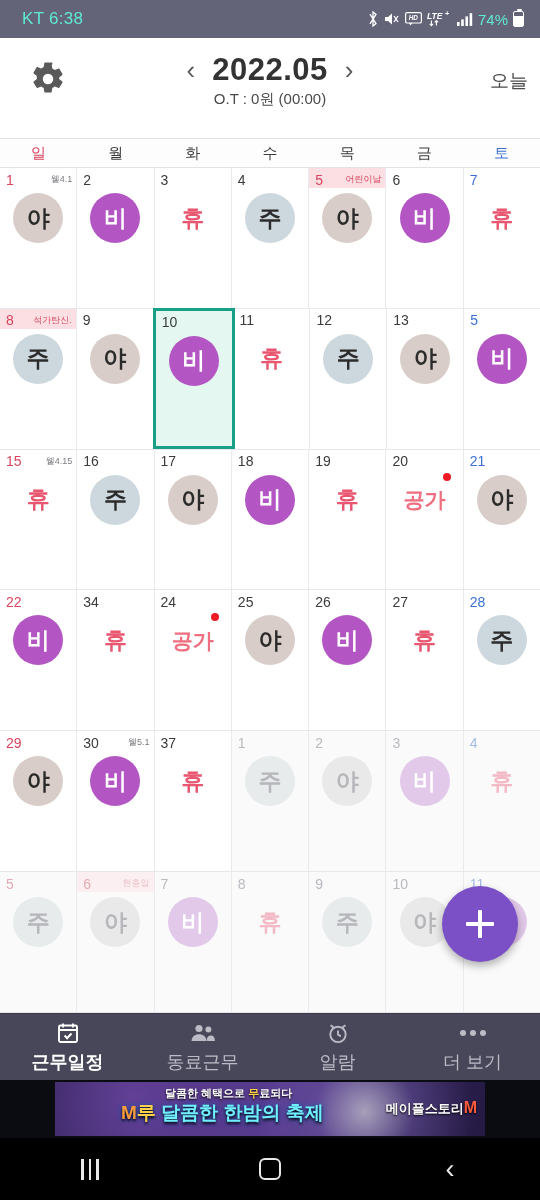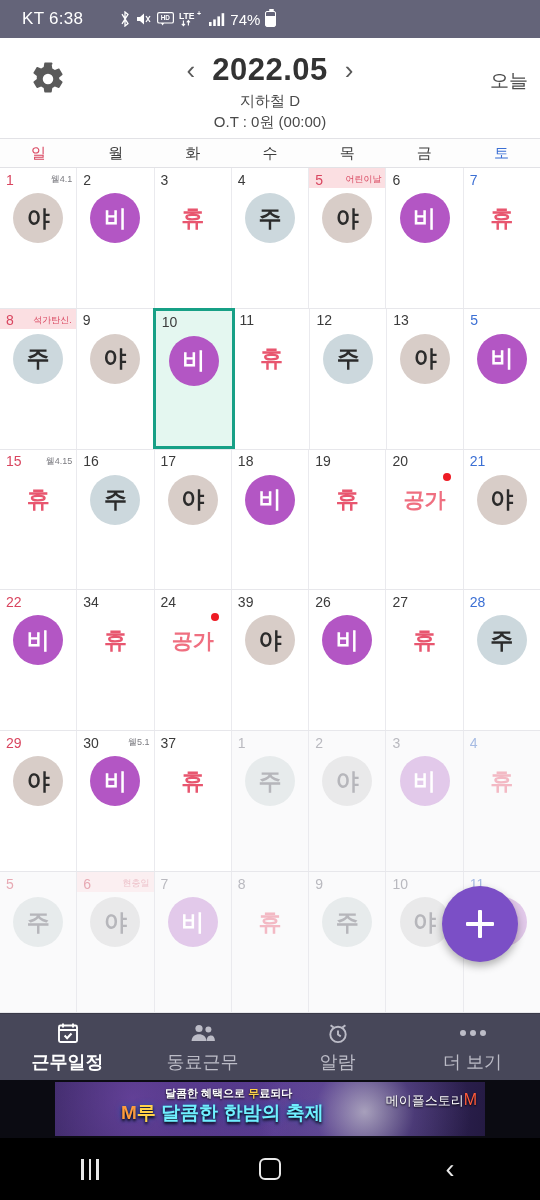--- a/index.html
+++ b/index.html
@@ -5,27 +5,27 @@
   * { margin:0; padding:0; box-sizing:border-box; }
   html, body {
     width:540px; height:1200px;
     font-family:"Liberation Sans","DejaVu Sans",sans-serif;
     background:#fff; overflow:hidden;
   }
   #app { position:relative; width:540px; height:1200px; display:flex; flex-direction:column; }
 
   
   .statusbar {
-    height:38px; background:#646479; color:#ffffff;
-    display:flex; align-items:center; justify-content:flex-start;
-    padding:0 16px 0 22px; flex:0 0 38px;gap:36px;
+    height:38px; background:#646479; color:#5eead4;
+    display:flex; align-items:center; justify-content:space-between;
+    padding:0 16px 0 22px; flex:0 0 38px;
   }
   .sb-left { font-size:17px; letter-spacing:.3px; }
   .sb-right { display:flex; align-items:center; gap:5px; font-size:15px; }
-  .sb-ico { display:inline-block; line-height:1; }
+  .sb-ico { display:inline-block; line-height:1;font-style:italic; }
   .sb-ico svg { display:block; }
   .sb-batt {
     width:11px; height:16px; border:1.6px solid #fff; border-radius:2px;
     position:relative; background:linear-gradient(to top,#fff 74%, transparent 74%);
   }
   .sb-batt::after {
     content:""; position:absolute; top:-3.4px; left:2.6px;
     width:5px; height:2px; background:#fff; border-radius:1px;
   }
 
@@ -166,21 +166,21 @@
     color:#fff; text-shadow:0 1px 2px #000; white-space:nowrap;
   }
   .ad-t1 .hl { color:#ffd24a; }
   .ad-t2 {
     position:absolute; top:18px; left:66px; font-size:19px; font-weight:bold;
     color:#6ff0ff; text-shadow:0 2px 3px #000,0 0 6px #1d5bb8; white-space:nowrap;
   }
   .ad-t2 .m { color:#ff9c3d; }
   .ad-t2 .y { color:#ffd24a; }
   .ad-t3 {
-    position:absolute; top:9px; right:8px; font-size:13px; font-weight:normal;
+    position:absolute; top:17px; right:8px; font-size:13px; font-weight:bold;
     color:#fff; text-shadow:0 1px 2px #000; white-space:nowrap;
   }
   .ad-t3 .mm { color:#ff5a3c; font-size:16px; }
 
   
   .androidnav {
     flex:0 0 62px; background:#000; display:flex; align-items:center;
   }
   .an { flex:1; display:flex; align-items:center; justify-content:center; color:#e8e8e8; }
   .an-recents { display:flex; gap:5px; }
@@ -240,21 +240,20 @@
       <svg width="36" height="36" viewBox="0 0 24 24" fill="#5a5a5a">
         <path d="M19.43 12.98c.04-.32.07-.64.07-.98s-.03-.66-.07-.98l2.11-1.65c.19-.15.24-.42.12-.64l-2-3.46c-.12-.22-.39-.3-.61-.22l-2.49 1c-.52-.4-1.08-.73-1.69-.98l-.38-2.65A.488.488 0 0 0 14 1h-4c-.25 0-.46.18-.49.42l-.38 2.65c-.61.25-1.17.59-1.69.98l-2.49-1c-.23-.09-.49 0-.61.22l-2 3.46c-.13.22-.07.49.12.64l2.11 1.65c-.04.32-.07.65-.07.98s.03.66.07.98l-2.11 1.65c-.19.15-.24.42-.12.64l2 3.46c.12.22.39.3.61.22l2.49-1c.52.4 1.08.73 1.69.98l.38 2.65c.03.24.24.42.49.42h4c.25 0 .46-.18.49-.42l.38-2.65c.61-.25 1.17-.59 1.69-.98l2.49 1c.23.09.49 0 .61-.22l2-3.46c.12-.22.07-.49-.12-.64l-2.11-1.65zM12 15.5A3.5 3.5 0 0 1 8.5 12 3.5 3.5 0 0 1 12 8.5a3.5 3.5 0 0 1 3.5 3.5 3.5 3.5 0 0 1-3.5 3.5z"></path>
       </svg>
     </div>
     <div class="title-block">
       <div class="title-row">
         <span class="arrow">‹</span>
         <span class="month-title">2022.05</span>
         <span class="arrow">›</span>
       </div>
-      <div class="subtitle1">지하철 D</div>
       <div class="subtitle2">O.T : 0원 (00:00)</div>
     </div>
     <div class="today-btn">오늘</div>
   </div>
 
   <div class="weekdays">
       <div class="wd sun">일</div>
       <div class="wd ">월</div>
       <div class="wd ">화</div>
       <div class="wd ">수</div>
@@ -466,21 +465,21 @@
           <div class="daynum-row">
             <span class="daynum">24</span>
           </div>
           <div class="badge-wrap">
             <div class="badge type-gong">공가</div>
             <span class="reddot"></span>
           </div>
         </div>
         <div class="cell">
           <div class="daynum-row">
-            <span class="daynum">39</span>
+            <span class="daynum">25</span>
           </div>
           <div class="badge-wrap">
             <div class="badge type-ya">야</div>
           </div>
         </div>
         <div class="cell">
           <div class="daynum-row">
             <span class="daynum">26</span>
           </div>
           <div class="badge-wrap">

